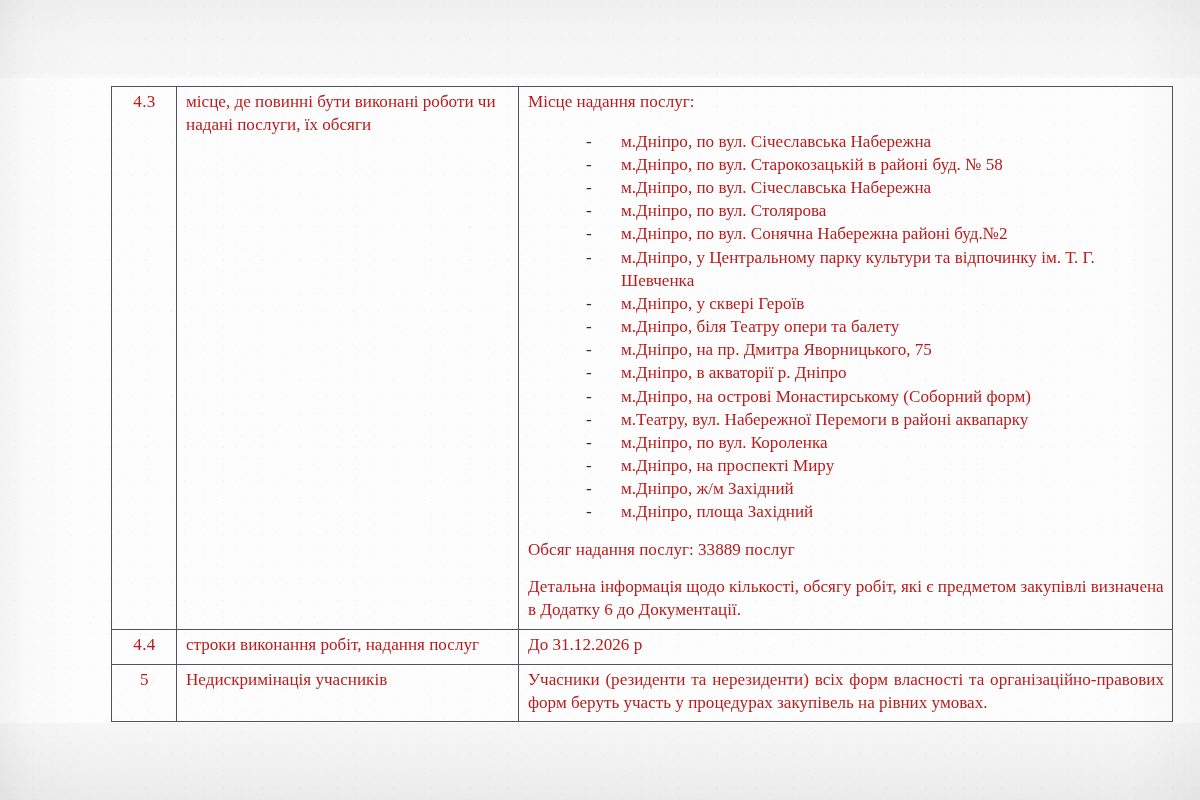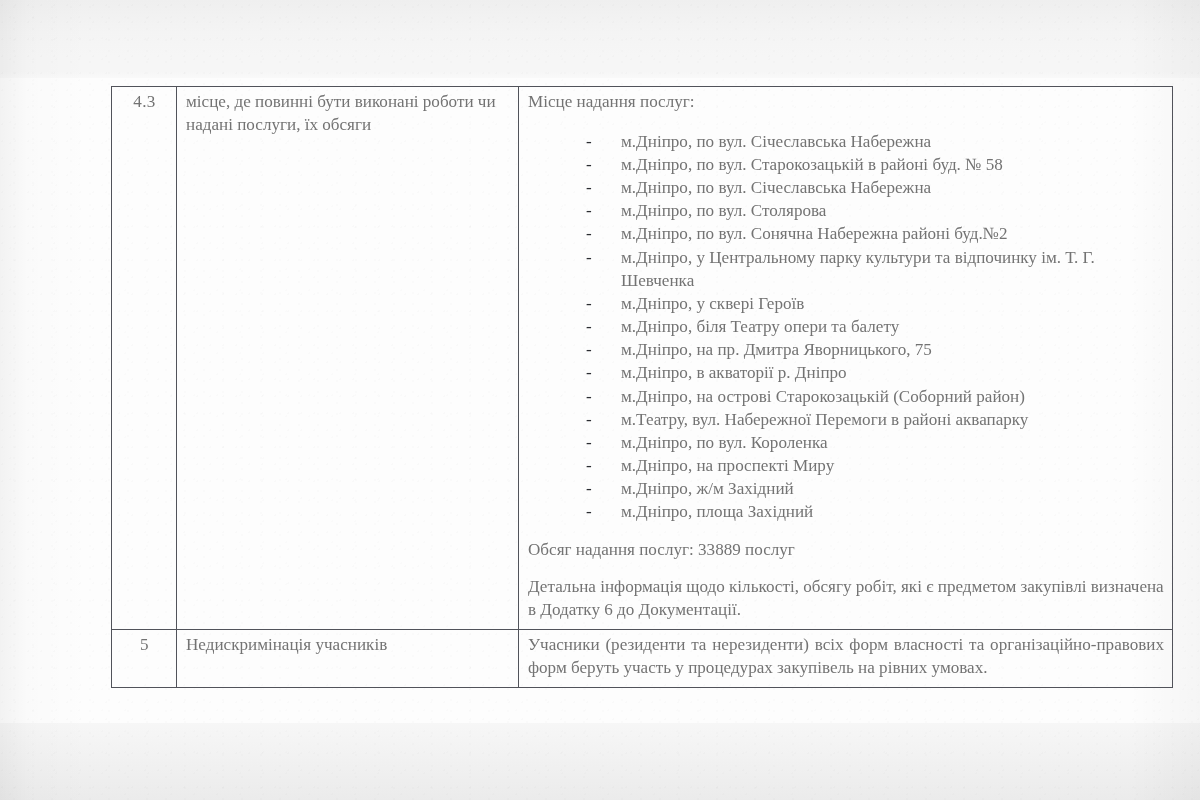--- a/index.html
+++ b/index.html
@@ -36,21 +36,21 @@
     width:1200px; height:645px;
     background:#fdfdfd;
   }
 
   table.doc-table{
     position:absolute;
     left:111px; top:86px;
     width:1061px;
     border-collapse:collapse;
     table-layout:fixed;
-    color:#737373;
+    color:#b91c1c;
   }
   table.doc-table td{
     border:1.4px solid #51535a;
     vertical-align:top;
     padding:4px 8px 7px 9px;
     font-size:17.1px;
     line-height:1.335;
     background:transparent;
   }
   
@@ -125,32 +125,37 @@
           <li>м.Дніпро, по вул. Січеславська Набережна</li>
           <li>м.Дніпро, по вул. Старокозацькій в районі буд. № 58</li>
           <li>м.Дніпро, по вул. Січеславська Набережна</li>
           <li>м.Дніпро, по вул. Столярова</li>
           <li>м.Дніпро, по вул. Сонячна Набережна районі буд.№2</li>
           <li>м.Дніпро, у Центральному парку культури та відпочинку ім. Т. Г. Шевченка</li>
           <li>м.Дніпро, у сквері Героїв</li>
           <li>м.Дніпро, біля Театру опери та балету</li>
           <li>м.Дніпро, на пр. Дмитра Яворницького, 75</li>
           <li>м.Дніпро, в акваторії р. Дніпро</li>
-          <li>м.Дніпро, на острові Старокозацькій (Соборний район)</li>
+          <li>м.Дніпро, на острові Монастирському (Соборний форм)</li>
           <li>м.Театру, вул. Набережної Перемоги в районі аквапарку</li>
           <li>м.Дніпро, по вул. Короленка</li>
           <li>м.Дніпро, на проспекті Миру</li>
           <li>м.Дніпро, ж/м Західний</li>
           <li>м.Дніпро, площа Західний</li>
         </ul>
         <p class="val-tail">Обсяг надання послуг:  33889 послуг</p>
         <p class="val-tail">Детальна інформація щодо кількості, обсягу робіт, які є предметом закупівлі визначена в Додатку 6 до Документації.</p>
       </td>
     </tr>
 
+    <tr>
+      <td class="num">4.4</td>
+      <td class="name">строки  виконання робіт, надання послуг</td>
+      <td class="val">До 31.12.2026 р</td>
+    </tr>
 
     <tr>
       <td class="num">5</td>
       <td class="name">Недискримінація учасників</td>
       <td class="val justify">Учасники (резиденти та нерезиденти) всіх форм власності та організаційно-правових форм беруть участь у процедурах закупівель на рівних умовах.</td>
     </tr>
 
   </tbody>
 </table>
 

